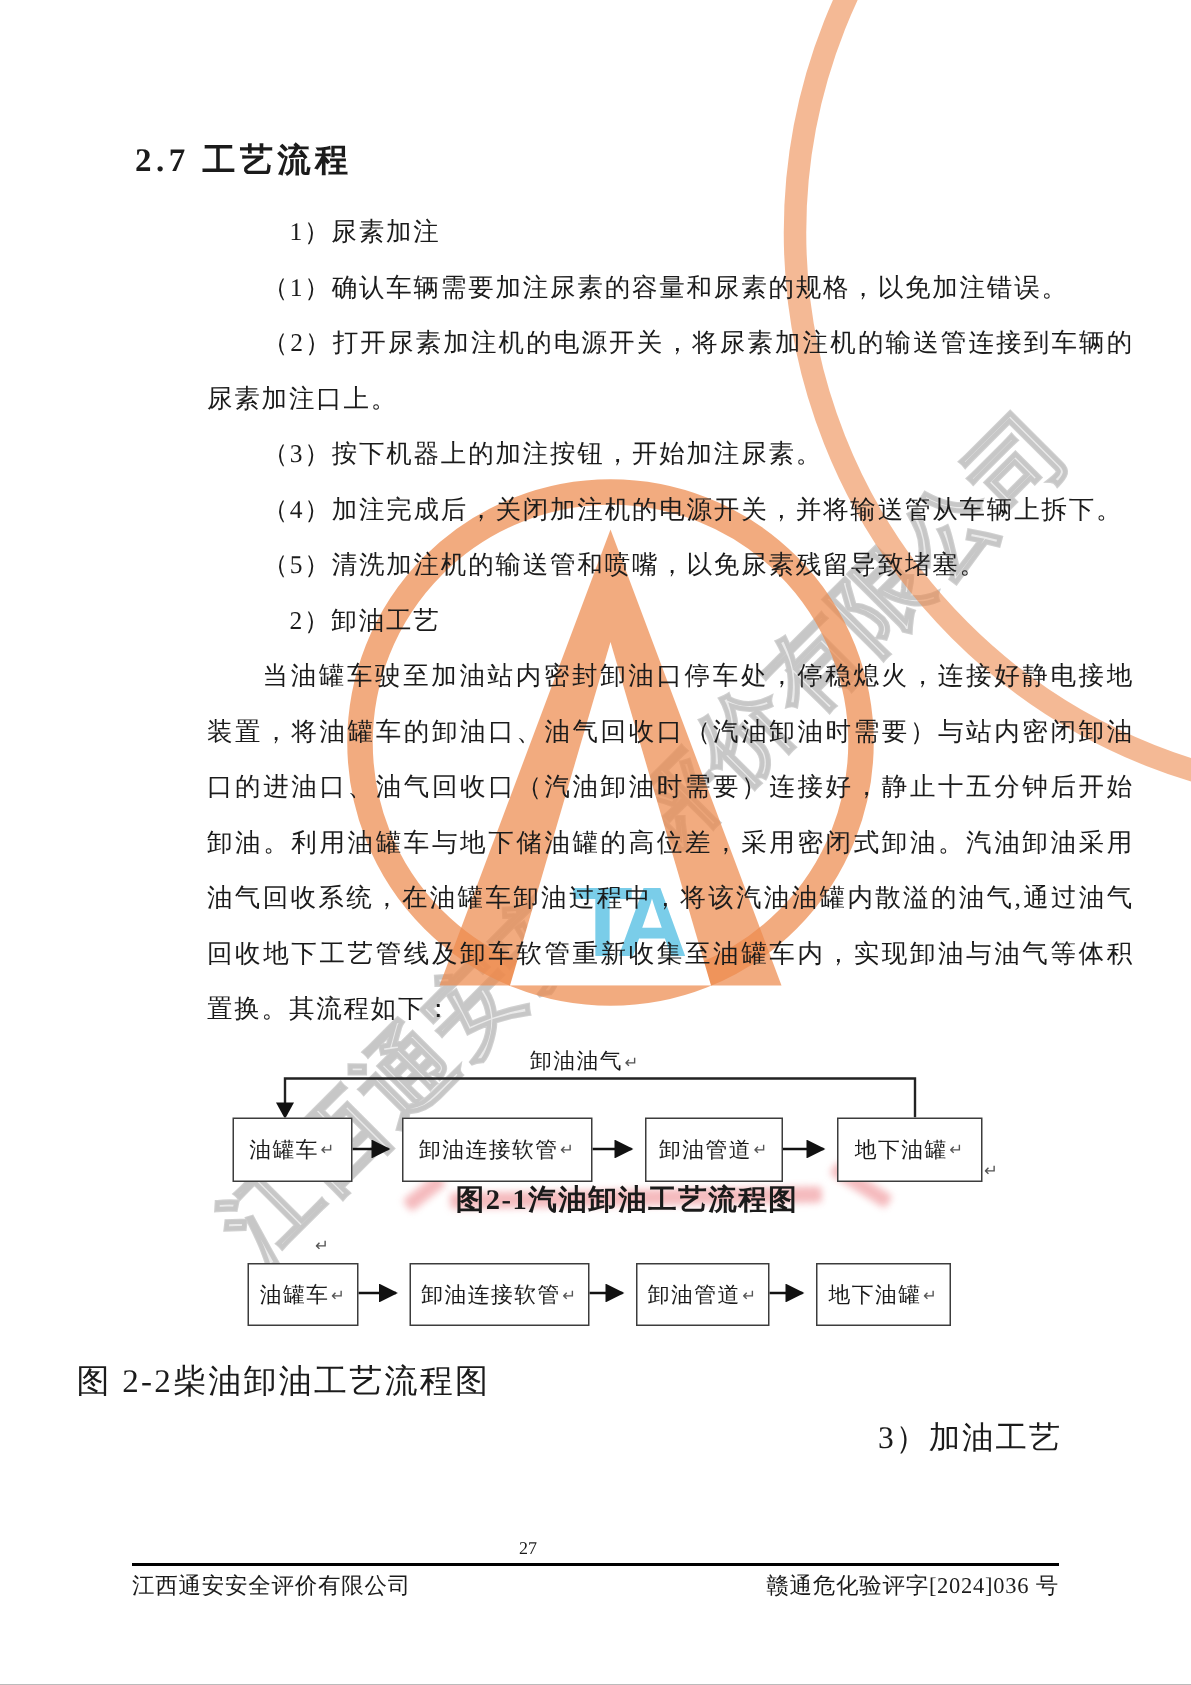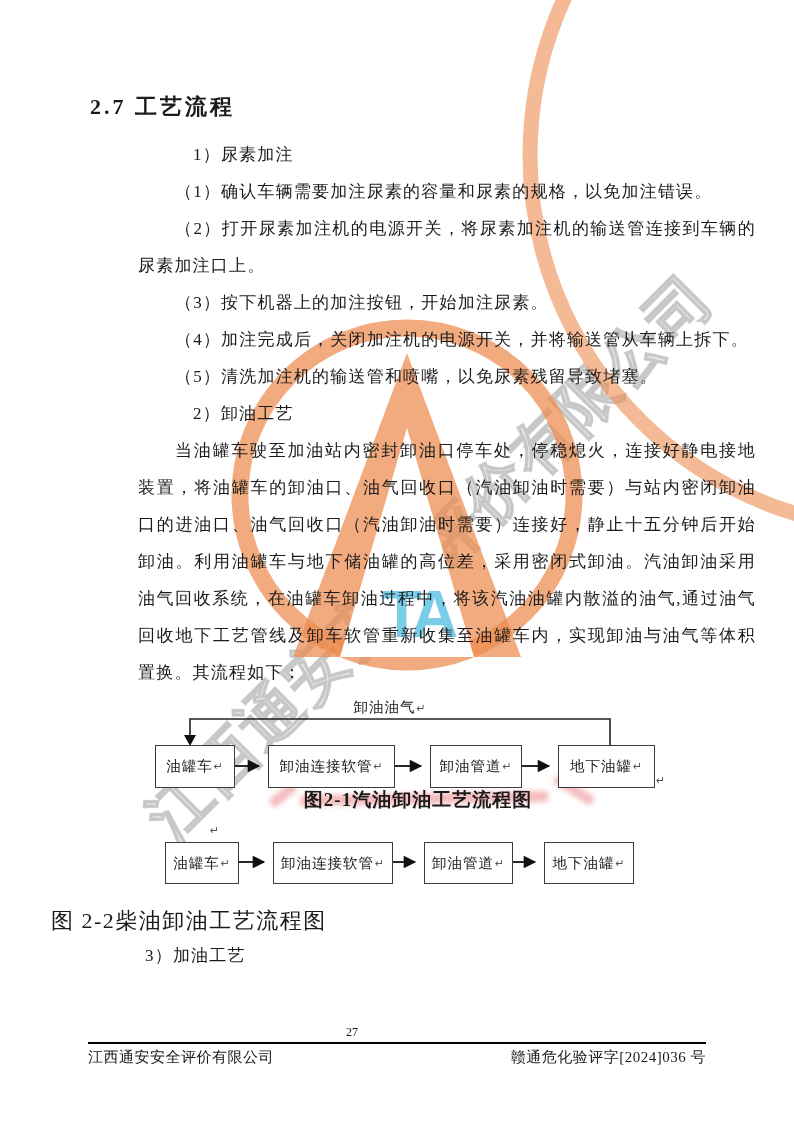--- a/index.html
+++ b/index.html
@@ -48,21 +48,21 @@
     display:flex;align-items:center;justify-content:center;
     font-size:14.5px;letter-spacing:1px;white-space:nowrap;
   }
   .pilcrow{
     font-family:"DejaVu Sans",sans-serif;font-size:11px;color:#555;margin-left:1px;
   }
   .freefloat-pilcrow{position:absolute;z-index:2;font-family:"DejaVu Sans",sans-serif;font-size:11px;color:#555;}
   #gas-label{left:300px;top:698px;width:180px;text-align:center;font-size:14.5px;letter-spacing:1px;}
   #caption1{left:68px;top:787px;width:700px;text-align:center;font-size:19px;letter-spacing:1px;font-weight:bold;}
   #caption2{left:51px;top:906px;width:700px;text-align:left;font-size:22px;letter-spacing:1.5px;}
-  #after-text{left:90px;top:944px;width:618px;font-size:17px;letter-spacing:1.2px;text-indent:55px;}
+  #after-text{left:90px;top:944px;width:618px;font-size:21px;letter-spacing:1.2px;text-indent:55px;text-align:right;}
   
   #page-num{left:0;top:1025px;width:704px;text-align:center;font-size:12px;}
   #footer-rule{left:88px;top:1042px;width:618px;height:0;border-top:2px solid #000;}
   #footer-row{
     left:88px;top:1048px;width:618px;display:flex;justify-content:space-between;
     font-size:15px;letter-spacing:0.5px;
   }
 </style>
 </head>
 <body>

